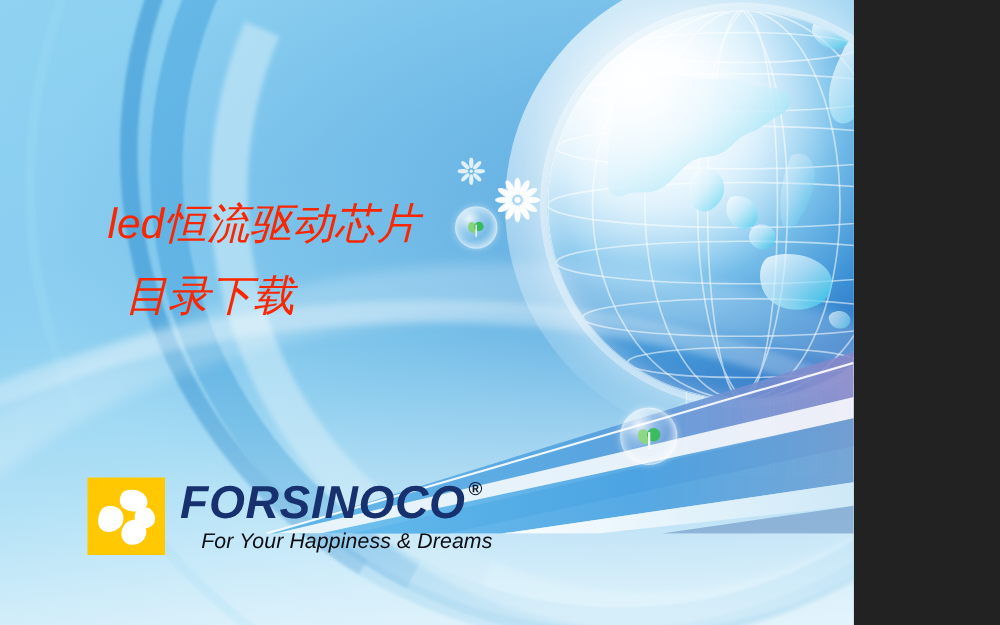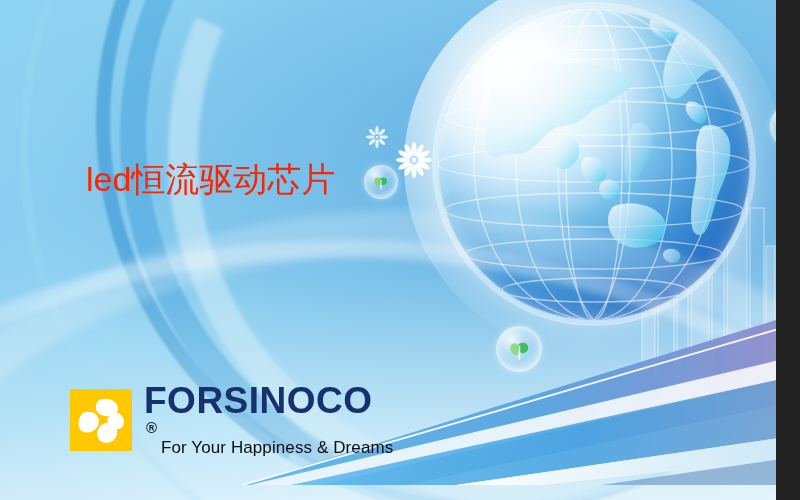--- a/index.html
+++ b/index.html
@@ -6,24 +6,25 @@
     margin: 0;
     padding: 0;
     background: #222;
   }
   body {
     font-family: "Liberation Sans", sans-serif;
   }
 
   .banner {
     position: relative;
-    width: 776px;
+    width: 683px;
     height: 500px;
     overflow: hidden;
     background: #e5e5e5;
+    font-style: italic;
   }
 
   
   .bg-base {
     position: absolute;
     inset: 0;
     background:
       linear-gradient(160deg, #8fd2f1 0%, #8ccef0 30%, #9ad8f3 55%, #bfe6f8 78%, #cfecf9 100%);
   }
   .bg-wash-right {
@@ -215,21 +216,20 @@
   }
   .logo-word {
     font-size: 37px;
     font-weight: bold;
     color: #17306e;
     letter-spacing: 0.5px;
     line-height: 1.0;
     font-family: "Liberation Sans", sans-serif;
     display: flex;
     align-items: flex-start;
-    flex-direction: column;
   }
   .logo-reg {
     font-size: 15px;
     color: #101a2e;
     margin-left: 2px;
     margin-top: 1px;
     font-weight: bold;
   }
   .logo-tagline {
     font-size: 17px;
@@ -491,20 +491,21 @@
   <div class="bubble" style="left:770px; top:104px; width:42px; height:42px;">
     <svg class="sprout" viewBox="0 0 24 24">
       <ellipse cx="8" cy="12" rx="4.5" ry="6" fill="#8ad97a" opacity="0.9" transform="rotate(-22 8 12)"></ellipse>
       <ellipse cx="15.5" cy="10.5" rx="5.2" ry="5.2" fill="#34bd52" opacity="0.92"></ellipse>
       <path d="M12 22 L12 8.5" stroke="#ffffff" stroke-width="1.7" opacity="0.92"></path>
     </svg>
   </div>
 
   <div class="headline">
     <span class="line1">led恒流驱动芯片</span>
+    <span class="line2">目录下载</span>
   </div>
 
   <div class="logo">
     <div class="logo-mark">
       <svg viewBox="0 0 62 62" width="62" height="62">
         <g fill="#ffffff">
           <path d="M33 10 C 42 9 48 14 48 20 C 48 25 42 28 35 27 C 29 26 25 22 26 17 C 27 12 29 10.4 33 10 Z"></path>
           <path d="M50 25 C 55 29 55.5 36 51 39 C 47 42 41 40 38.5 35 C 36.5 31 38 26.5 42 25 C 45 23.8 48 23.5 50 25 Z"></path>
           <path d="M13 24 C 20 21 27 24 28.5 30 C 30 37 25 43 18 43.5 C 12 44 8 40 8.5 34 C 9 29 10.5 25.5 13 24 Z"></path>
           <path d="M36 34 C 43 33 48 38 47 45 C 46 51 40 55 33.5 53.5 C 28 52 25.5 46 28 40.5 C 29.8 36.6 32.5 34.4 36 34 Z"></path>

